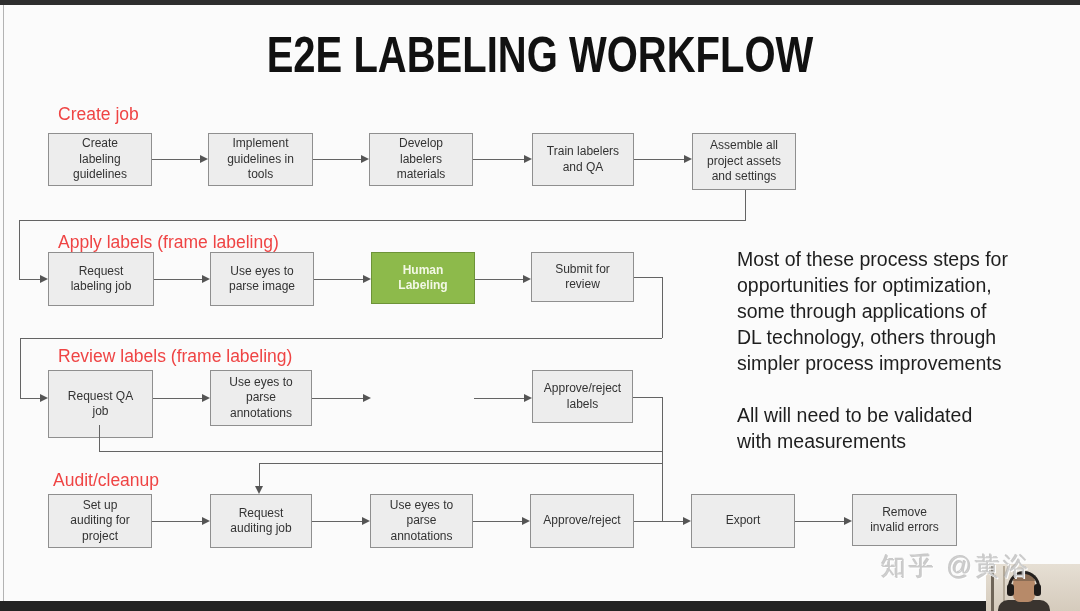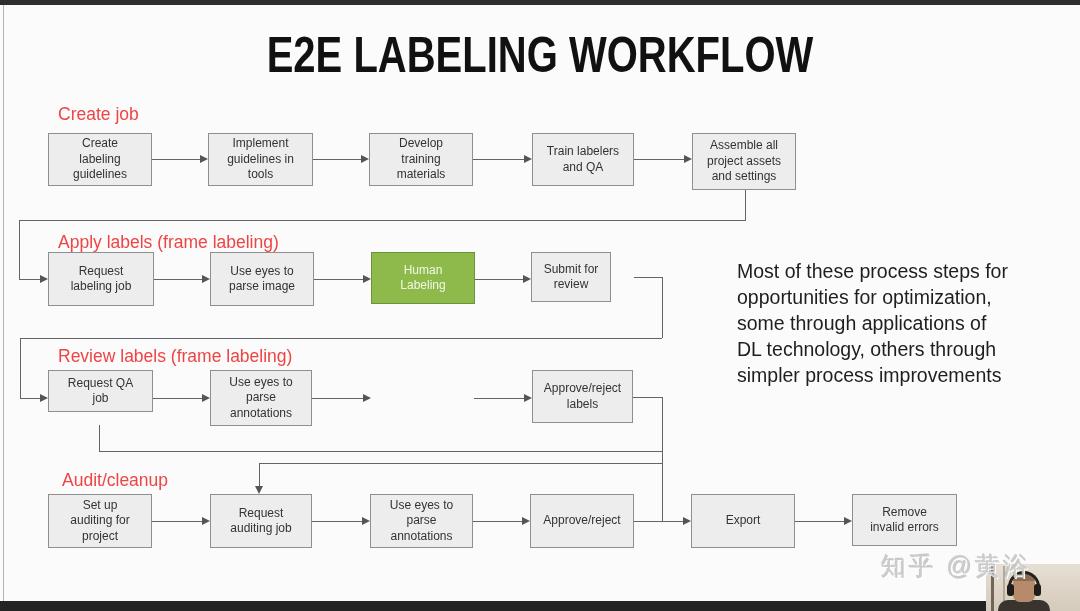--- a/index.html
+++ b/index.html
@@ -9,30 +9,30 @@
   .bottombar{position:absolute;left:0;top:601px;width:1080px;height:10px;background:#232323;}
   .slide-edge{position:absolute;left:3px;top:5px;width:1px;height:596px;background:#b3b3b3;}
   .title{position:absolute;left:0;top:26px;width:1080px;text-align:center;
          font-size:50px;font-weight:700;color:#111;letter-spacing:0px;
          transform:scaleX(0.8);transform-origin:540px 50%;white-space:nowrap;}
   .rowlabel{position:absolute;font-size:17.5px;color:#ef4444;white-space:nowrap;}
   .box{position:absolute;background:#ededed;border:1px solid #8f8f8f;color:#333;
        display:flex;align-items:center;justify-content:center;text-align:center;
        font-size:12px;line-height:1.28;box-sizing:border-box;}
   .box span{white-space:pre-line;}
-  .box--hl{background:#8dba4b;border-color:#6d9338;color:#f3f8e6;font-weight:400;}
+  .box--hl{background:#8dba4b;border-color:#6d9338;color:#f3f8e6;font-weight:700;}
   .hl{position:absolute;height:1px;background:#646464;}
   .vl{position:absolute;width:1px;background:#646464;}
   .ah-r{position:absolute;width:0;height:0;border-top:4px solid transparent;
         border-bottom:4px solid transparent;border-left:8px solid #555;}
   .ah-d{position:absolute;width:0;height:0;border-left:4px solid transparent;
         border-right:4px solid transparent;border-top:8px solid #555;}
   .notes{position:absolute;left:737px;top:244px;width:320px;font-size:19.5px;
          line-height:26px;color:#1e1e1e;}
-  .notes p{margin:14px 0 26px 0;white-space:pre-line;}
+  .notes p{margin:2px 0 26px 0;white-space:pre-line;}
   .watermark{position:absolute;left:881px;top:550px;font-size:25px;color:#cbcbcb;
              letter-spacing:3px;z-index:6;white-space:nowrap;
              text-shadow:1px 1px 0 rgba(255,255,255,.95),-1px -1px 0 rgba(160,160,160,.55);}
   .webcam{position:absolute;left:986px;top:564px;width:94px;height:47px;overflow:hidden;
           background:linear-gradient(#e6dfd4,#d5cbbc);z-index:5;}
   .wc-door{position:absolute;left:5px;top:0;width:3px;height:47px;background:#6f6558;}
   .wc-door2{position:absolute;left:17px;top:2px;width:2px;height:45px;background:#b5aa99;}
   .wc-shoulders{position:absolute;left:12px;top:36px;width:52px;height:18px;
                 background:#3a342f;border-radius:10px 10px 0 0;}
   .wc-head{position:absolute;left:27px;top:11px;width:22px;height:27px;
@@ -60,21 +60,21 @@
 labeling
 guidelines</span>
     </div>
   <div class="box" style="left:208px;top:133px;width:105px;height:53px">
       <span>Implement
 guidelines in
 tools</span>
     </div>
   <div class="box" style="left:369px;top:133px;width:104px;height:53px">
       <span>Develop
-training
+labelers
 materials</span>
     </div>
   <div class="box" style="left:532px;top:133px;width:102px;height:53px">
       <span>Train labelers
 and QA</span>
     </div>
   <div class="box" style="left:692px;top:133px;width:104px;height:57px">
       <span>Assemble all
 project assets
 and settings</span>
@@ -101,41 +101,41 @@
 labeling job</span>
     </div>
   <div class="box" style="left:210px;top:252px;width:104px;height:54px">
       <span>Use eyes to
 parse image</span>
     </div>
   <div class="box box--hl" style="left: 371px; top: 252px; width: 104px; height: 52px; background: rgb(141, 186, 75);">
       <span>Human
 Labeling</span>
     </div>
-  <div class="box" style="left:531px;top:252px;width:80px;height:50px">
+  <div class="box" style="left:531px;top:252px;width:103px;height:50px">
       <span>Submit for
 review</span>
     </div>
 
   <div class="hl" style="left:154px;top:279px;width:48px"></div>
   <div class="ah-r" style="left:202px;top:275px"></div>
   <div class="hl" style="left:314px;top:279px;width:49px"></div>
   <div class="ah-r" style="left:363px;top:275px"></div>
   <div class="hl" style="left:475px;top:279px;width:48px"></div>
   <div class="ah-r" style="left:523px;top:275px"></div>
 
   <div class="hl" style="left:634px;top:277px;width:28px"></div>
   <div class="vl" style="left:662px;top:277px;height:61px"></div>
   <div class="hl" style="left:20px;top:338px;width:642px"></div>
   <div class="vl" style="left:20px;top:338px;height:60px"></div>
   <div class="hl" style="left:20px;top:398px;width:20px"></div>
   <div class="ah-r" style="left:40px;top:394px"></div>
 
   <div class="rowlabel" style="left:58px;top:346px">Review labels (frame labeling)</div>
-  <div class="box" style="left:48px;top:370px;width:105px;height:42px">
+  <div class="box" style="left:48px;top:370px;width:105px;height:68px">
       <span>Request QA
 job</span>
     </div>
   <div class="box" style="left:210px;top:370px;width:102px;height:56px">
       <span>Use eyes to
 parse
 annotations</span>
     </div>
   <div class="box" style="left:532px;top:370px;width:101px;height:53px">
       <span>Approve/reject
@@ -150,21 +150,21 @@
   <div class="ah-r" style="left:524px;top:394px"></div>
 
   <div class="hl" style="left:633px;top:397px;width:29px"></div>
   <div class="vl" style="left:662px;top:397px;height:124px"></div>
   <div class="vl" style="left:99px;top:425px;height:26px"></div>
   <div class="hl" style="left:99px;top:451px;width:563px"></div>
   <div class="hl" style="left:259px;top:463px;width:403px"></div>
   <div class="vl" style="left:259px;top:463px;height:24px"></div>
   <div class="ah-d" style="left:255px;top:486px"></div>
 
-  <div class="rowlabel" style="left:62px;top:470px">Audit/cleanup</div>
+  <div class="rowlabel" style="left:53px;top:470px">Audit/cleanup</div>
   <div class="box" style="left:48px;top:494px;width:104px;height:54px">
       <span>Set up
 auditing for
 project</span>
     </div>
   <div class="box" style="left:210px;top:494px;width:102px;height:54px">
       <span>Request
 auditing job</span>
     </div>
   <div class="box" style="left:370px;top:494px;width:103px;height:54px">
@@ -193,20 +193,22 @@
   <div class="ah-r" style="left:683px;top:517px"></div>
   <div class="hl" style="left:795px;top:521px;width:49px"></div>
   <div class="ah-r" style="left:844px;top:517px"></div>
 
   <div class="notes">
     <p>Most of these process steps for
 opportunities for optimization,
 some through applications of
 DL technology, others through
 simpler process improvements</p>
+    <p>All will need to be validated
+with measurements</p>
   </div>
 
   <div class="bottombar"></div>
 
   <div class="webcam">
     <div class="wc-door"></div>
     <div class="wc-door2"></div>
     <div class="wc-shoulders"></div>
     <div class="wc-head"></div>
     <div class="wc-hair"></div>

